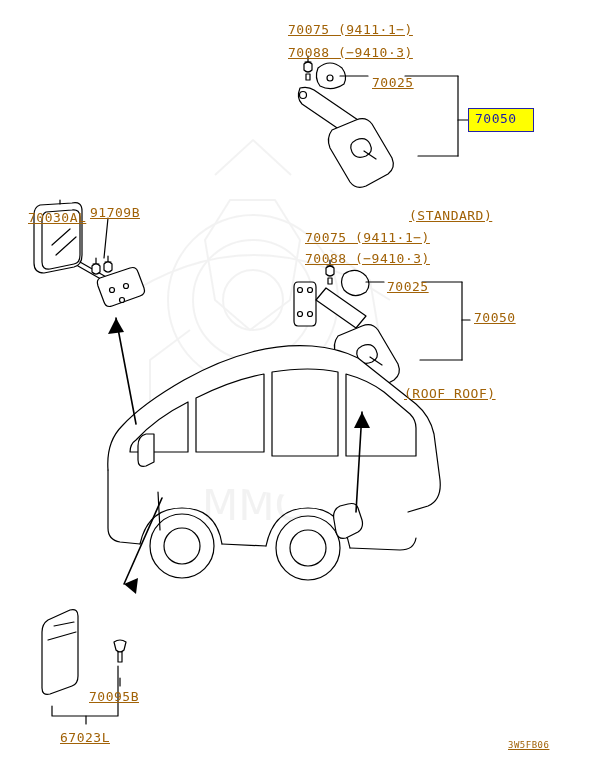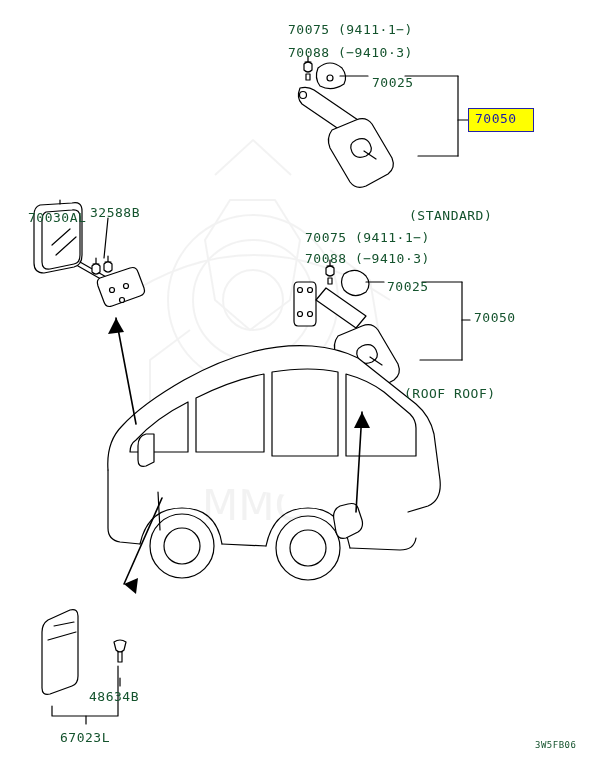--- a/index.html
+++ b/index.html
@@ -13,22 +13,23 @@
     height: 768px;
     background: #ffffff;
     overflow: hidden;
     font-family: "DejaVu Sans Mono", monospace;
   }
   .lbl {
     position: absolute;
     font-family: "DejaVu Sans Mono", monospace;
     font-size: 13px;
     letter-spacing: 0.5px;
-    color: #14532d;
+    color: #a16207;
     white-space: nowrap;
+    text-decoration: underline;
   }
   .lbl.code {
     font-size: 9px;
     letter-spacing: 0.5px;
   }
   .highlight {
     position: absolute;
     background: #ffff00;
     border: 1px solid #2222aa;
     color: #1a1aaa;
@@ -184,21 +185,21 @@
   <div class="lbl" style="left:372px; top:75px;">70025</div>
   <div class="lbl" style="left:409px; top:208px;">(STANDARD)</div>
 
   <div class="lbl" style="left:305px; top:230px;">70075  (9411·1−)</div>
   <div class="lbl" style="left:305px; top:251px;">70088  (−9410·3)</div>
   <div class="lbl" style="left:387px; top:279px;">70025</div>
   <div class="lbl" style="left:474px; top:310px;">70050</div>
   <div class="lbl" style="left:404px; top:386px;">(ROOF ROOF)</div>
 
   <div class="lbl" style="left:28px; top:188px;margin-top:22px;">70030AL</div>
-  <div class="lbl" style="left:90px; top:205px;">32588B</div>
-  <div class="lbl" style="left:89px; top:689px;">48634B</div>
+  <div class="lbl" style="left:90px; top:205px;">91709B</div>
+  <div class="lbl" style="left:89px; top:689px;">70095B</div>
   <div class="lbl" style="left:60px; top:730px;text-align:right;">67023L</div>
 
   <div class="highlight" style="left:468px; top:108px; width:66px; height:24px;">70050</div>
 
-  <div class="lbl code" style="left:508px; top:740px;margin-left:27px;">3W5FB06</div>
+  <div class="lbl code" style="left:508px; top:740px;">3W5FB06</div>
 
 </div>
 
 </body></html>

